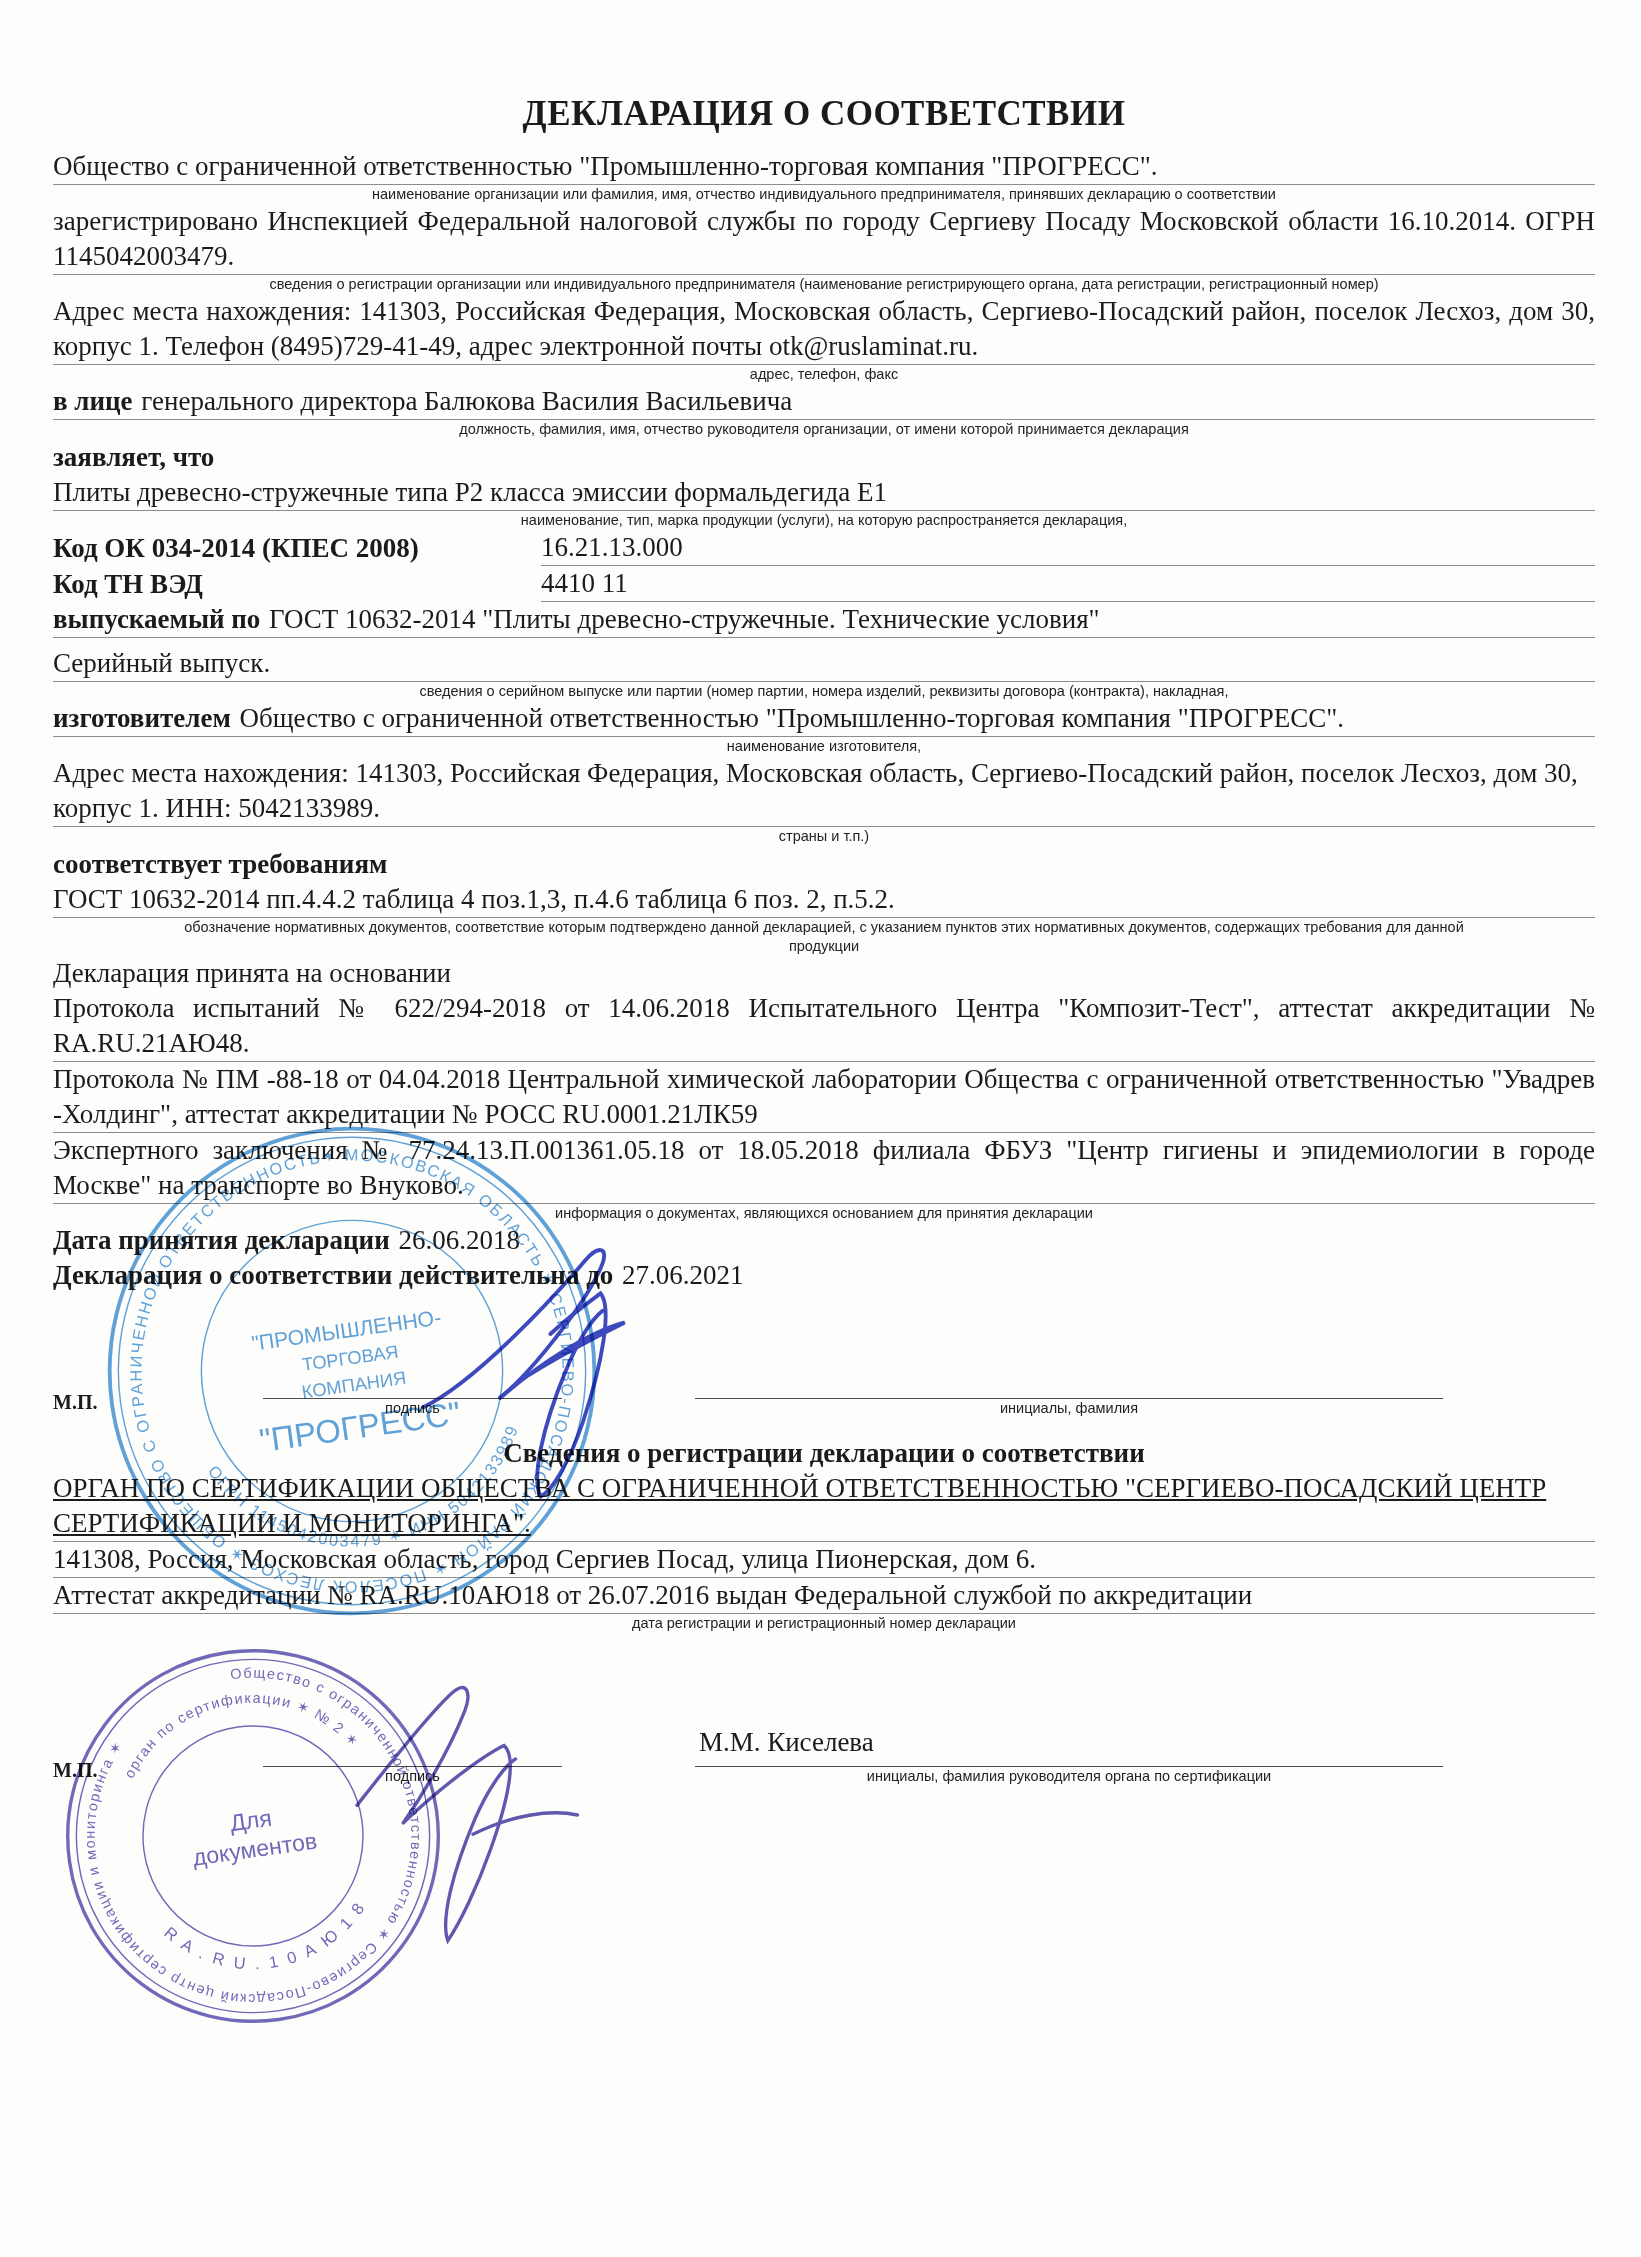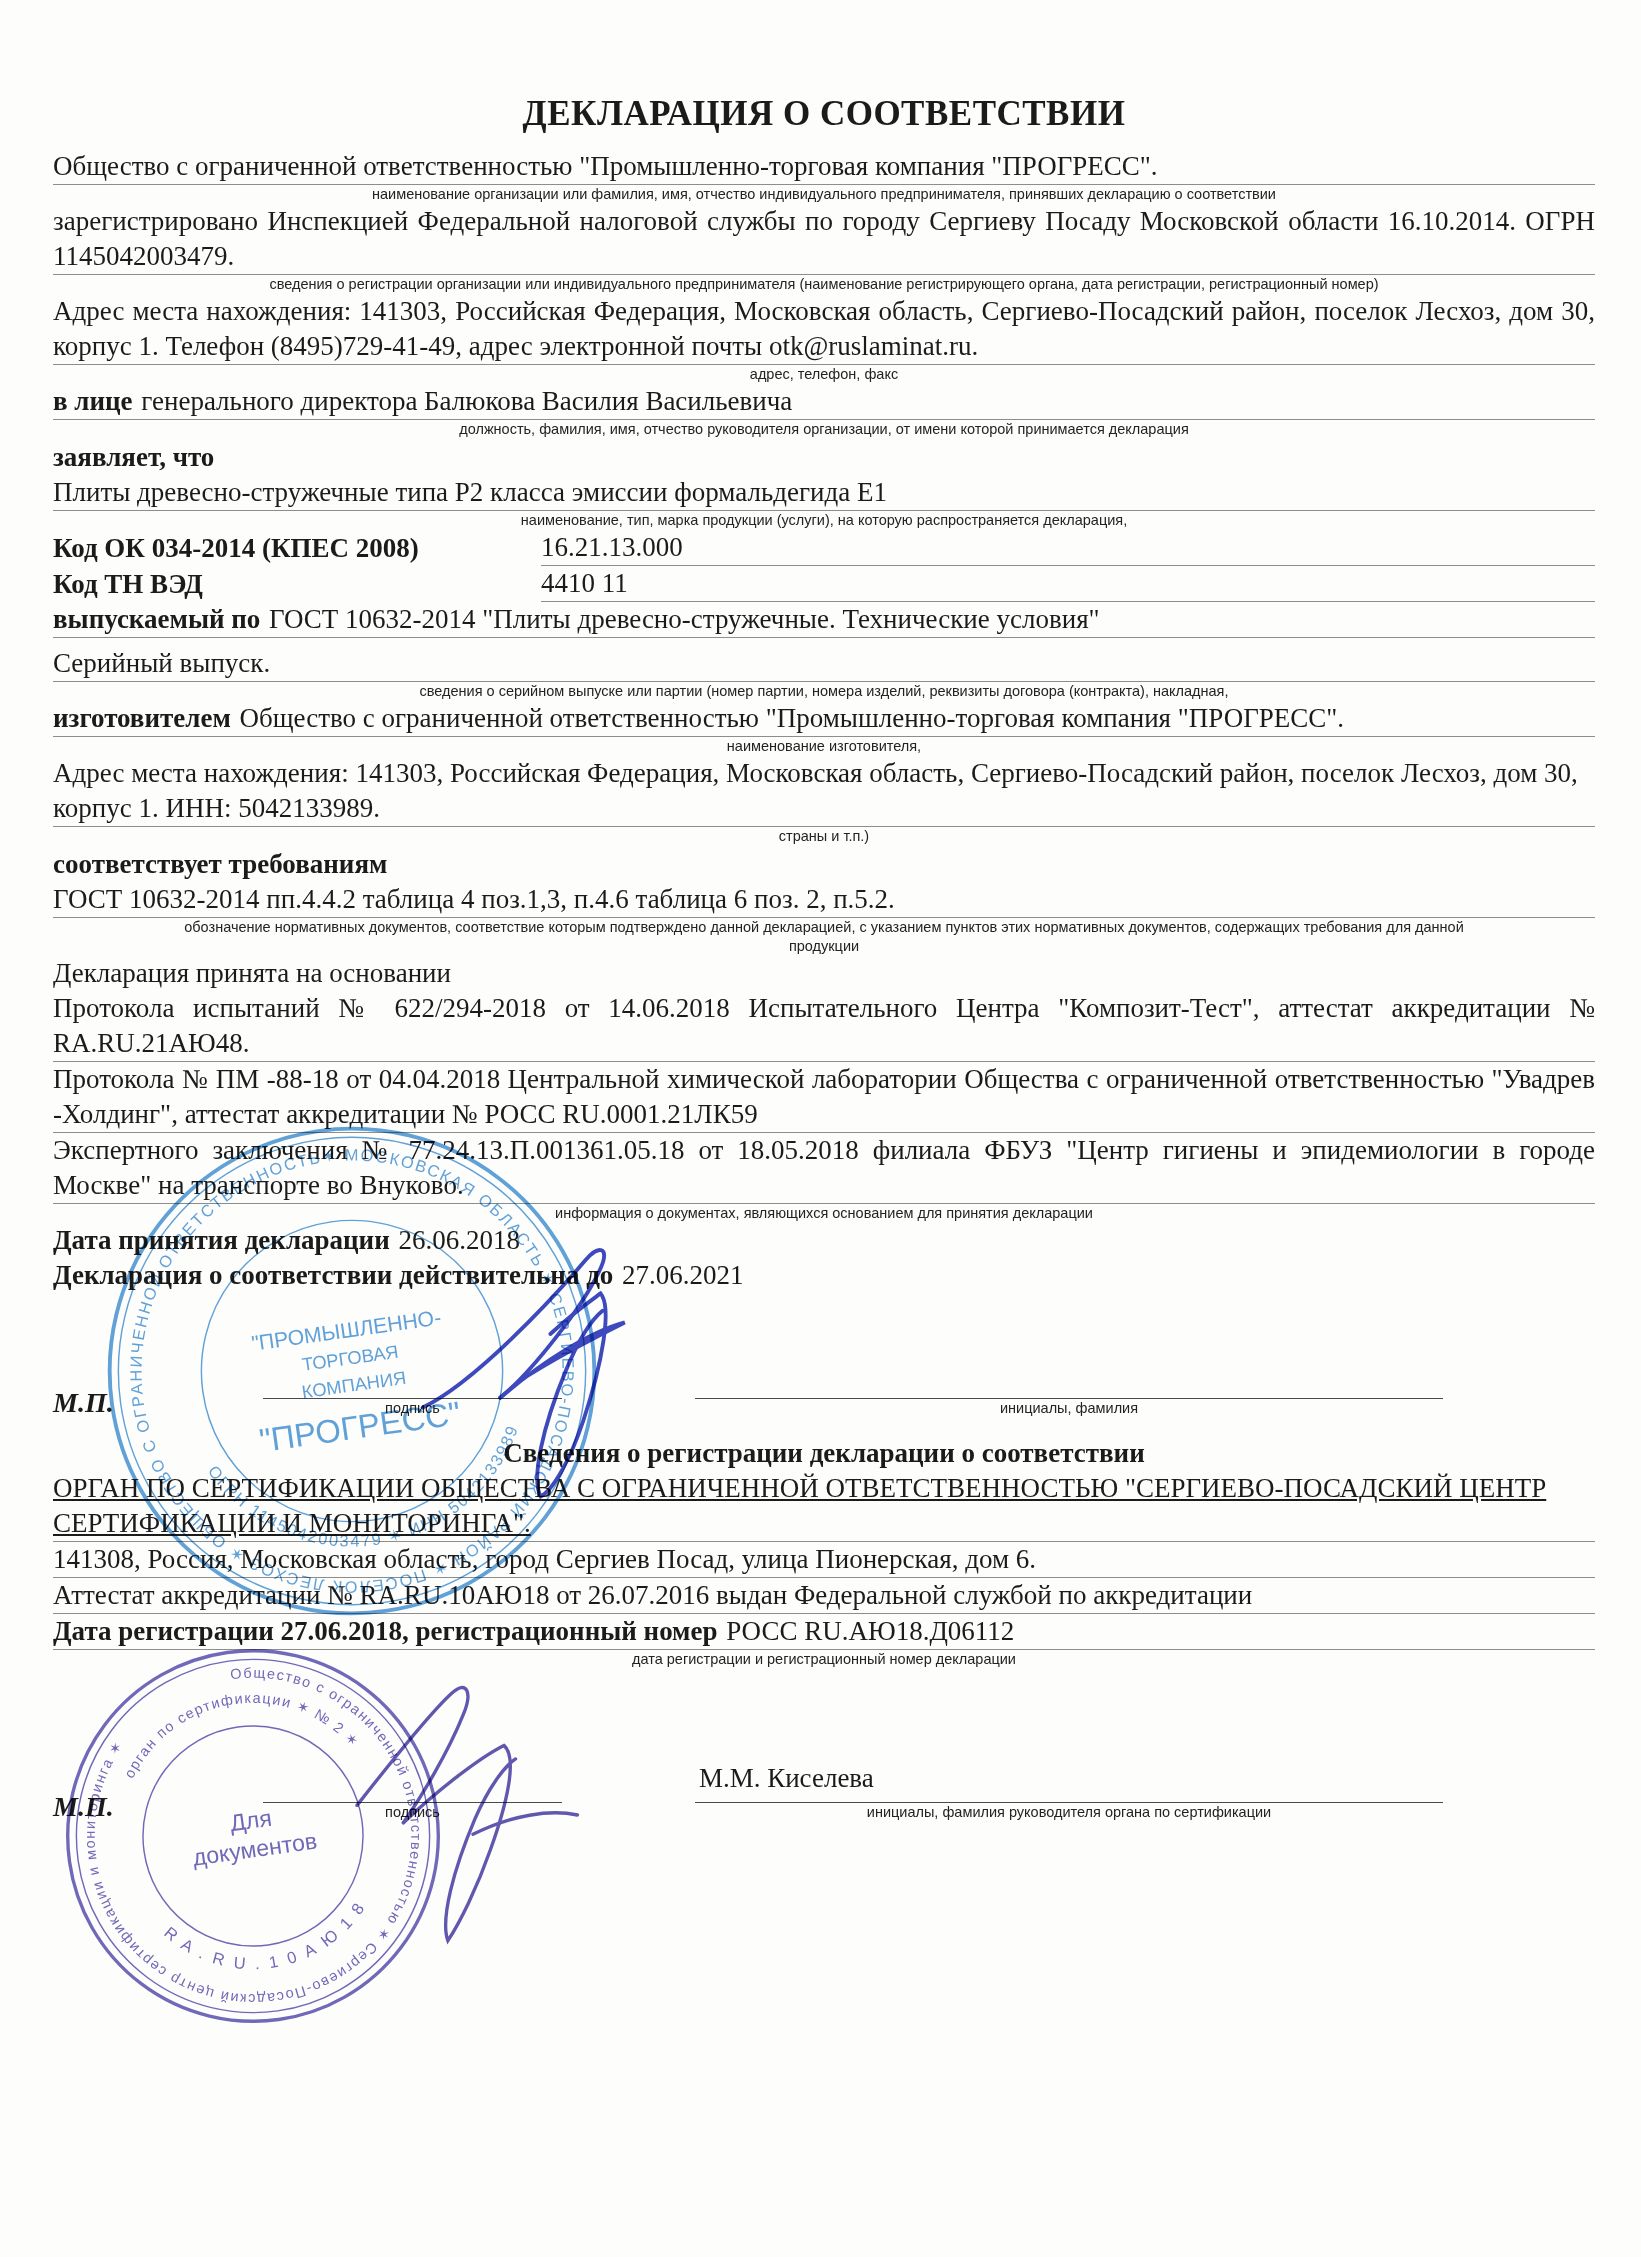--- a/index.html
+++ b/index.html
@@ -24,21 +24,21 @@
   .rest{margin-left:8.7px;}
   .note{
     font-family:"Liberation Sans", sans-serif;
     font-size:14.5px;line-height:19.3px;text-align:center;color:#232323;
   }
   .coderow{display:flex;align-items:flex-end;}
   .codelabel{width:488px;font-size:27px;line-height:35px;font-weight:bold;}
   .codeval{flex:1;font-size:27px;line-height:35px;border-bottom:1.9px solid #8d8d8d;}
   .caps{text-transform:none;text-decoration:underline;}
   .sigrow{display:flex;align-items:flex-end;}
-  .mp{font-weight:bold;font-size:28px;width:75px;line-height:33px;font-style:italic;}
+  .mp{font-weight:bold;font-size:20px;width:75px;line-height:33px;}
   .sigline{width:299px;margin-left:135px;}
   .sigline .slrule{height:37px;border-bottom:1.9px solid #4a4a4a;}
   .namecol{margin-left:133px;width:748px;}
   .signame{font-size:27px;line-height:35px;padding-left:3.9px;}
   .namecol .slrule{height:5.8px;border-bottom:1.9px solid #4a4a4a;}
   .sechead{
     text-align:center;font-weight:bold;font-size:27px;line-height:35px;
     margin-top:17.4px;
   }
   .overlay{position:absolute;z-index:3;mix-blend-mode:multiply;}
@@ -141,21 +141,20 @@
     <div class="sechead">Сведения о регистрации декларации о соответствии</div>
 
     <div>
       <div class="ln u caps">ОРГАН ПО СЕРТИФИКАЦИИ ОБЩЕСТВА С ОГРАНИЧЕННОЙ ОТВЕТСТВЕННОСТЬЮ "СЕРГИЕВО-ПОСАДСКИЙ ЦЕНТР СЕРТИФИКАЦИИ И МОНИТОРИНГА".</div>
     </div>
 
     <div class="ln u">141308, Россия, Московская область, город Сергиев Посад, улица Пионерская, дом 6.</div>
     <div class="ln u">Аттестат аккредитации № RA.RU.10АЮ18 от 26.07.2016 выдан Федеральной службой по аккредитации</div>
 
     <div>
-      <div class="ln u"><b>Дата регистрации 27.06.2018, регистрационный номер</b><span class="rest">РОСС RU.АЮ18.Д06112</span></div>
       <div class="note">дата регистрации и регистрационный номер декларации</div>
     </div>
 
     <div class="sigrow" style="margin-top:92px;">
       <div class="mp">М.П.</div>
       <div class="sigline">
         <div class="slrule"></div>
         <div class="note">подпись</div>
       </div>
       <div class="namecol">

